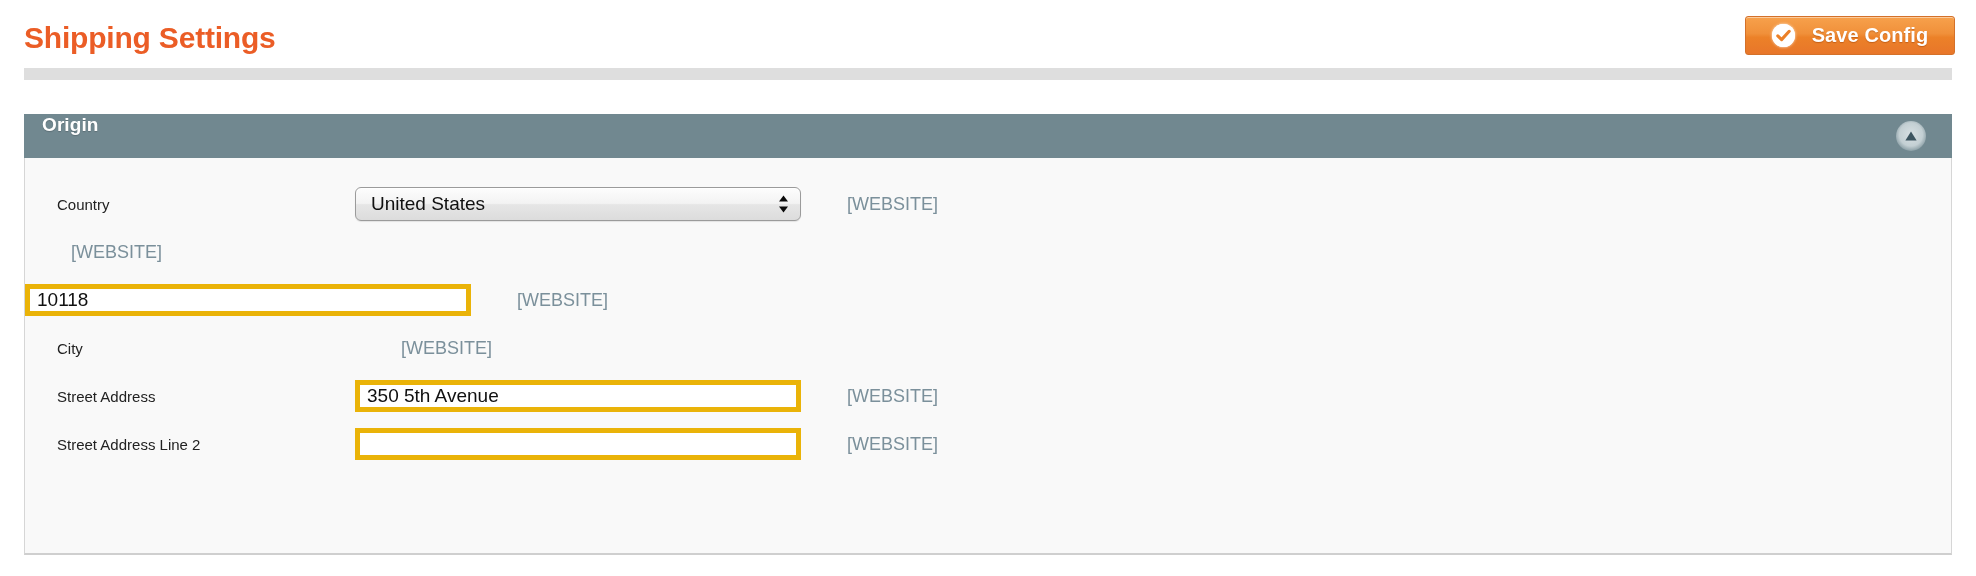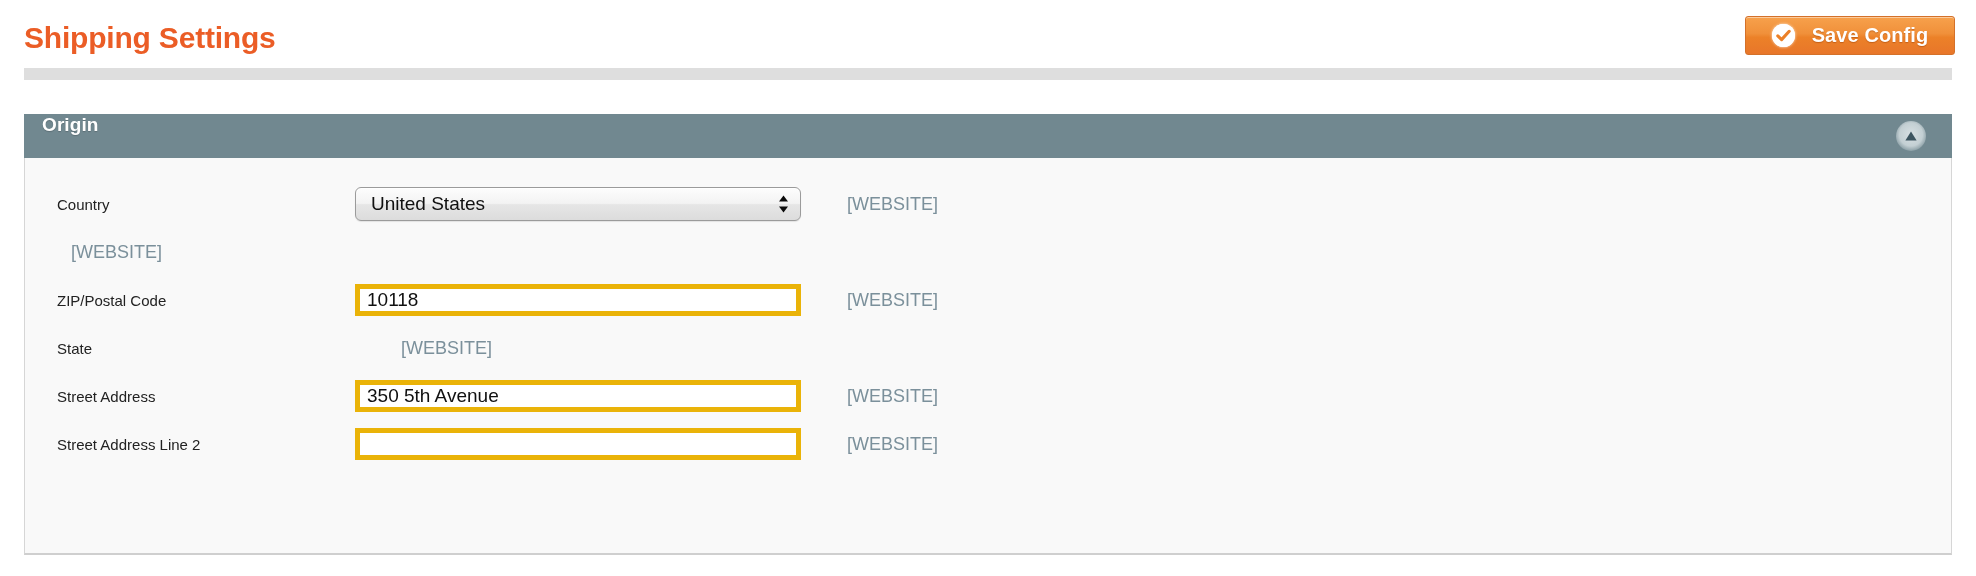--- a/index.html
+++ b/index.html
@@ -243,30 +243,29 @@
               </svg>
             </span>
           </div>
         </div>
         <div class="scope-label">[WEBSITE]</div>
       </div>
       <div class="form-row">
         <div class="scope-label">[WEBSITE]</div>
       </div>
       <div class="form-row">
-        <div class="row-label">ZIP/Postal Code</div>
         <div class="field-wrap">
           <div class="txt">
             <span class="txt-value" title="">10118</span>
           </div>
         </div>
         <div class="scope-label">[WEBSITE]</div>
       </div>
       <div class="form-row">
-        <div class="row-label">State</div>
+        <div class="row-label">City</div>
         <div class="scope-label">[WEBSITE]</div>
       </div>
       <div class="form-row">
         <div class="row-label">Street Address</div>
         <div class="field-wrap">
           <div class="txt">
             <span class="txt-value" title="">350 5th Avenue</span>
           </div>
         </div>
         <div class="scope-label">[WEBSITE]</div>

